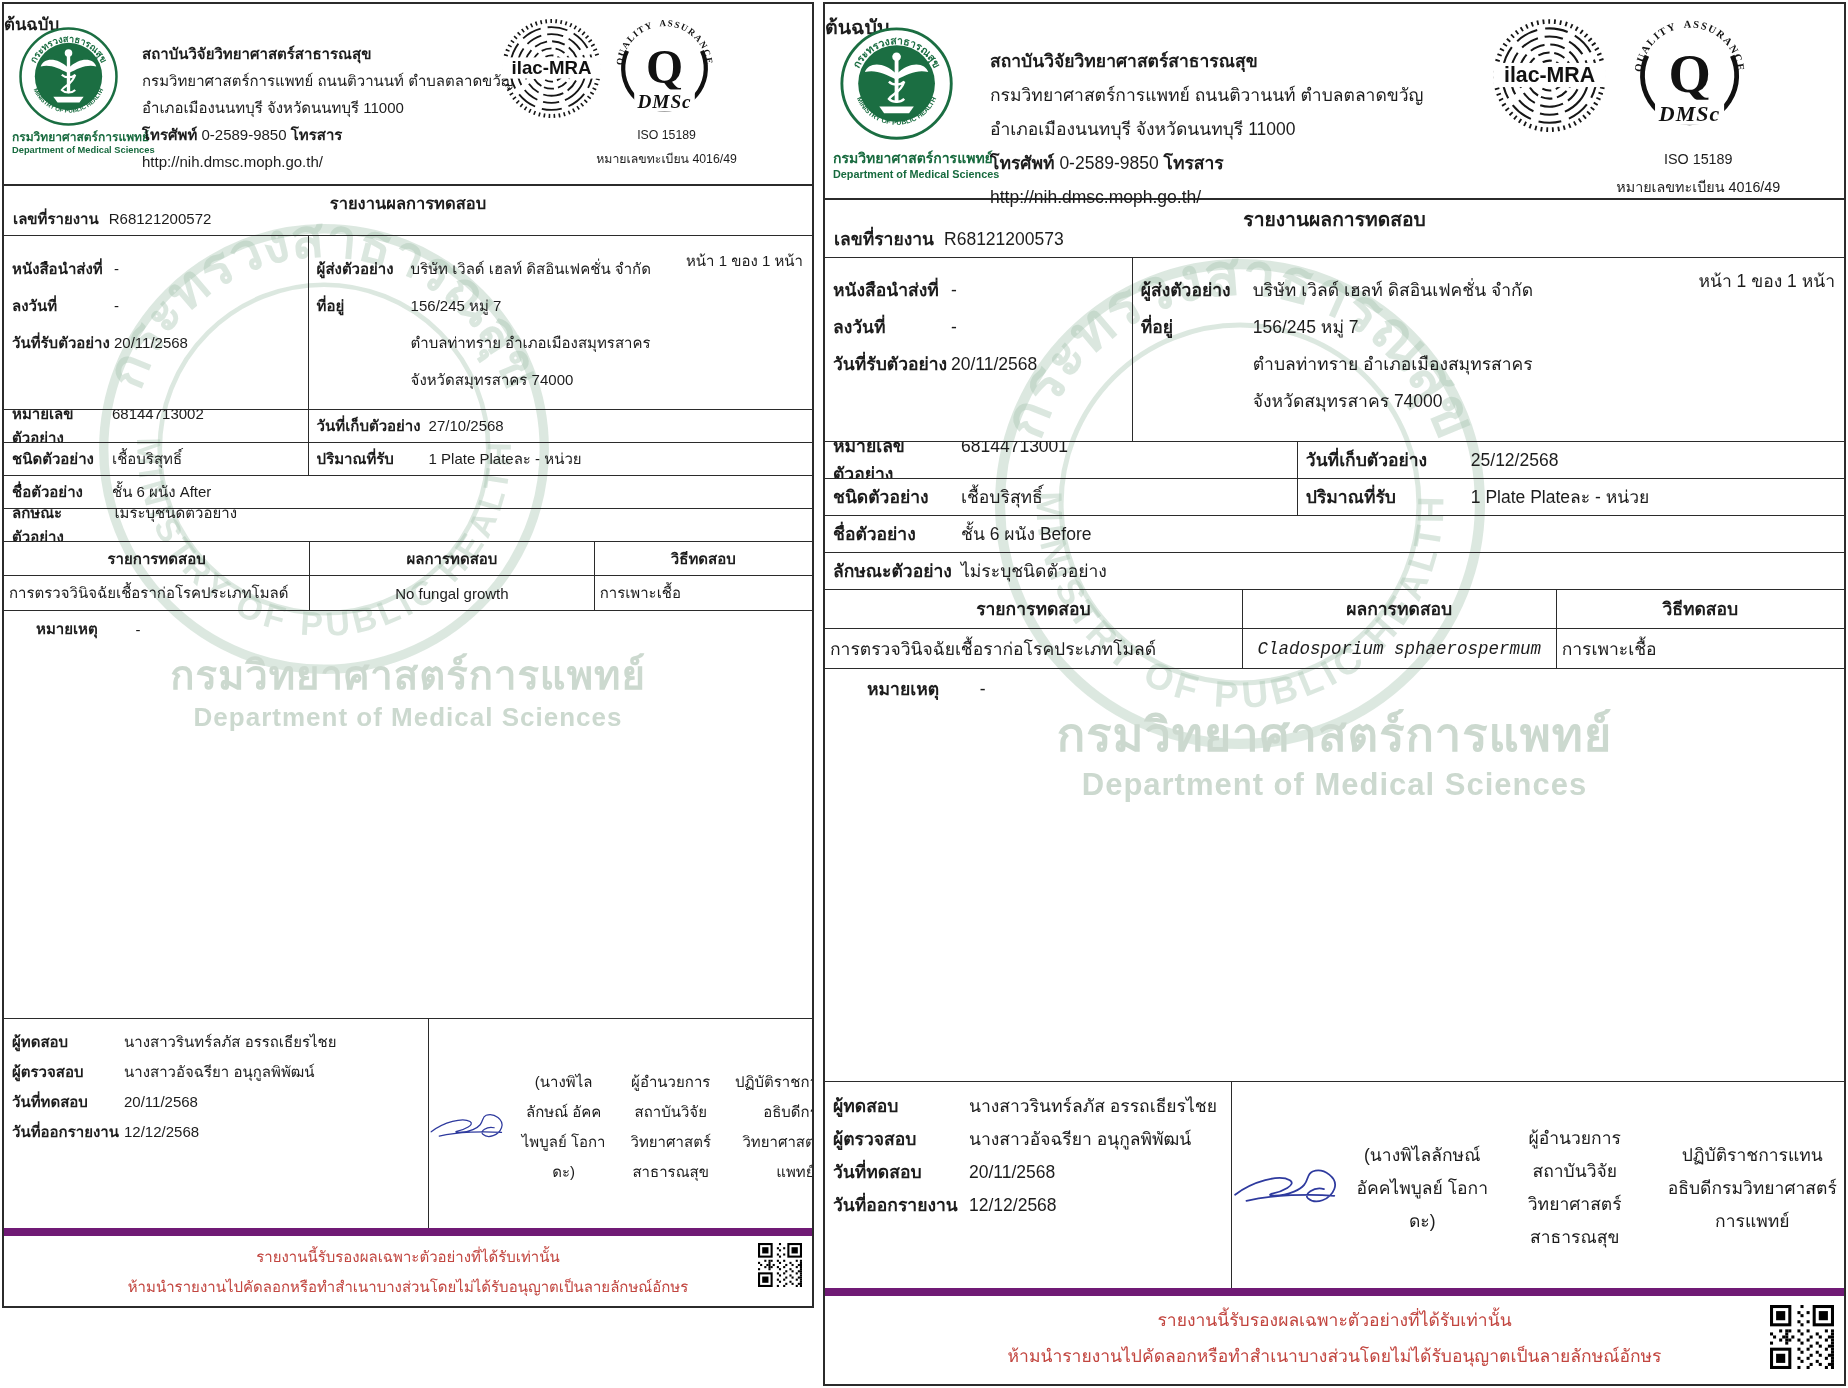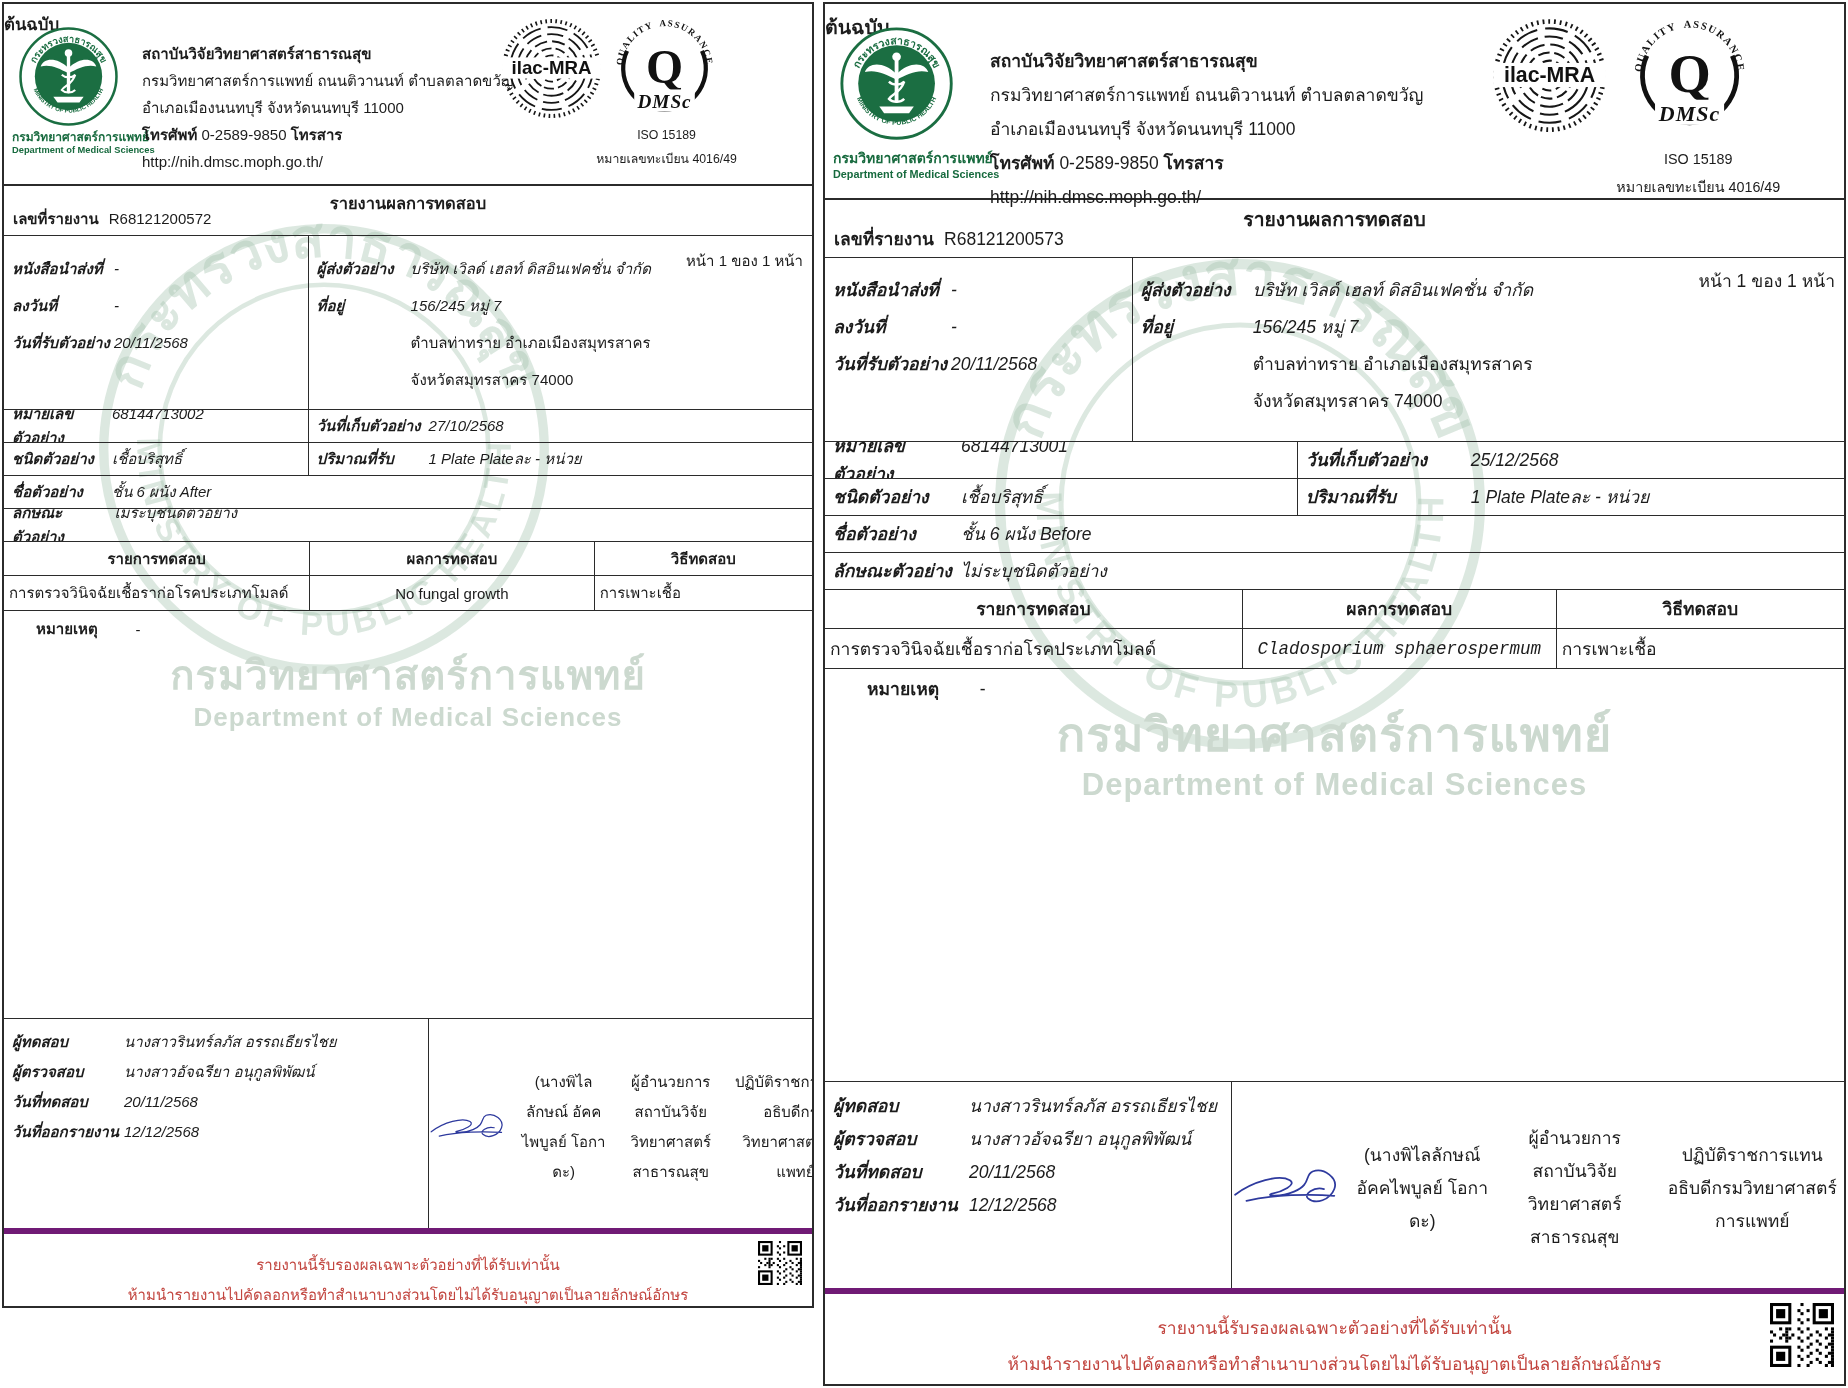--- a/index.html
+++ b/index.html
@@ -58,21 +58,21 @@
 
   
   .row { border-bottom:1.5px solid #2b2b2b; display:grid; }
   .r1 { grid-template-columns:var(--div1) 1fr; height:var(--r1H); }
   .r23 { grid-template-columns:var(--div23) 1fr; height:var(--rowH); }
   .rfull { grid-template-columns:1fr; height:var(--rowH); }
   .cell { padding:0 8px; overflow:hidden; }
   .cell.vr { border-right:1.5px solid #2b2b2b; }
   .r1 .cell { padding-top:14px; line-height:37px; }
   .r23 .cell, .rfull .cell { display:flex; align-items:center; }
-  .fld { display:flex; align-items:baseline;font-style:italic; }
+  .fld { display:flex; align-items:baseline; }
   .lbl { font-weight:700; flex:none; }
   .w1 { width:var(--lw1); } .w2 { width:var(--lw2); } .w3 { width:var(--lw3); }
   .w4 { width:var(--lw4); } .w5 { width:var(--lw5); }
   .indent { padding-left:var(--lw3); }
 
   
   .rt { grid-template-columns:var(--rc1) var(--rc2) 1fr; }
   .rt.h { height:var(--theadH); }
   .rt.d { height:var(--trowH); }
   .rt .tc { display:flex; align-items:center; padding:0 5px; }
@@ -97,22 +97,22 @@
   
   .sig { display:grid; grid-template-columns:var(--sigdiv) 1fr; height:var(--sigH);
          border-top:1.5px solid #2b2b2b; position:relative; z-index:1; }
   .sig-left { border-right:1.5px solid #2b2b2b; padding:8px 8px 0 8px; }
   .sig-left .fld { line-height:var(--sigLH); }
   .sig-right { display:flex; flex-direction:row; align-items:center; padding-top:6px;
                line-height:var(--sigLH); text-align:center; }
   .sign-img { width:var(--signW); height:var(--signH); }
 
   
-  .foot { height:var(--footH); border-top:6px solid #701a75; position:relative; z-index:1;
-          text-align:center; color:#c2453f; padding-top:16px; line-height:var(--footLH); }
+  .foot { height:var(--footH); border-top:8px solid #701a75; position:relative; z-index:1;
+          text-align:center; color:#c2453f; padding-top:6px; line-height:var(--footLH); }
   .qr { position:absolute; right:10px; top:var(--qrT); width:var(--qrS); height:var(--qrS); }
   .qr svg { width:100%; height:100%; display:block; }
 </style>
 </head>
 <body>
 
 <div id="page">
     <section class="doc doc-a">
 
   <svg class="wm-seal" viewBox="0 0 600 600">

